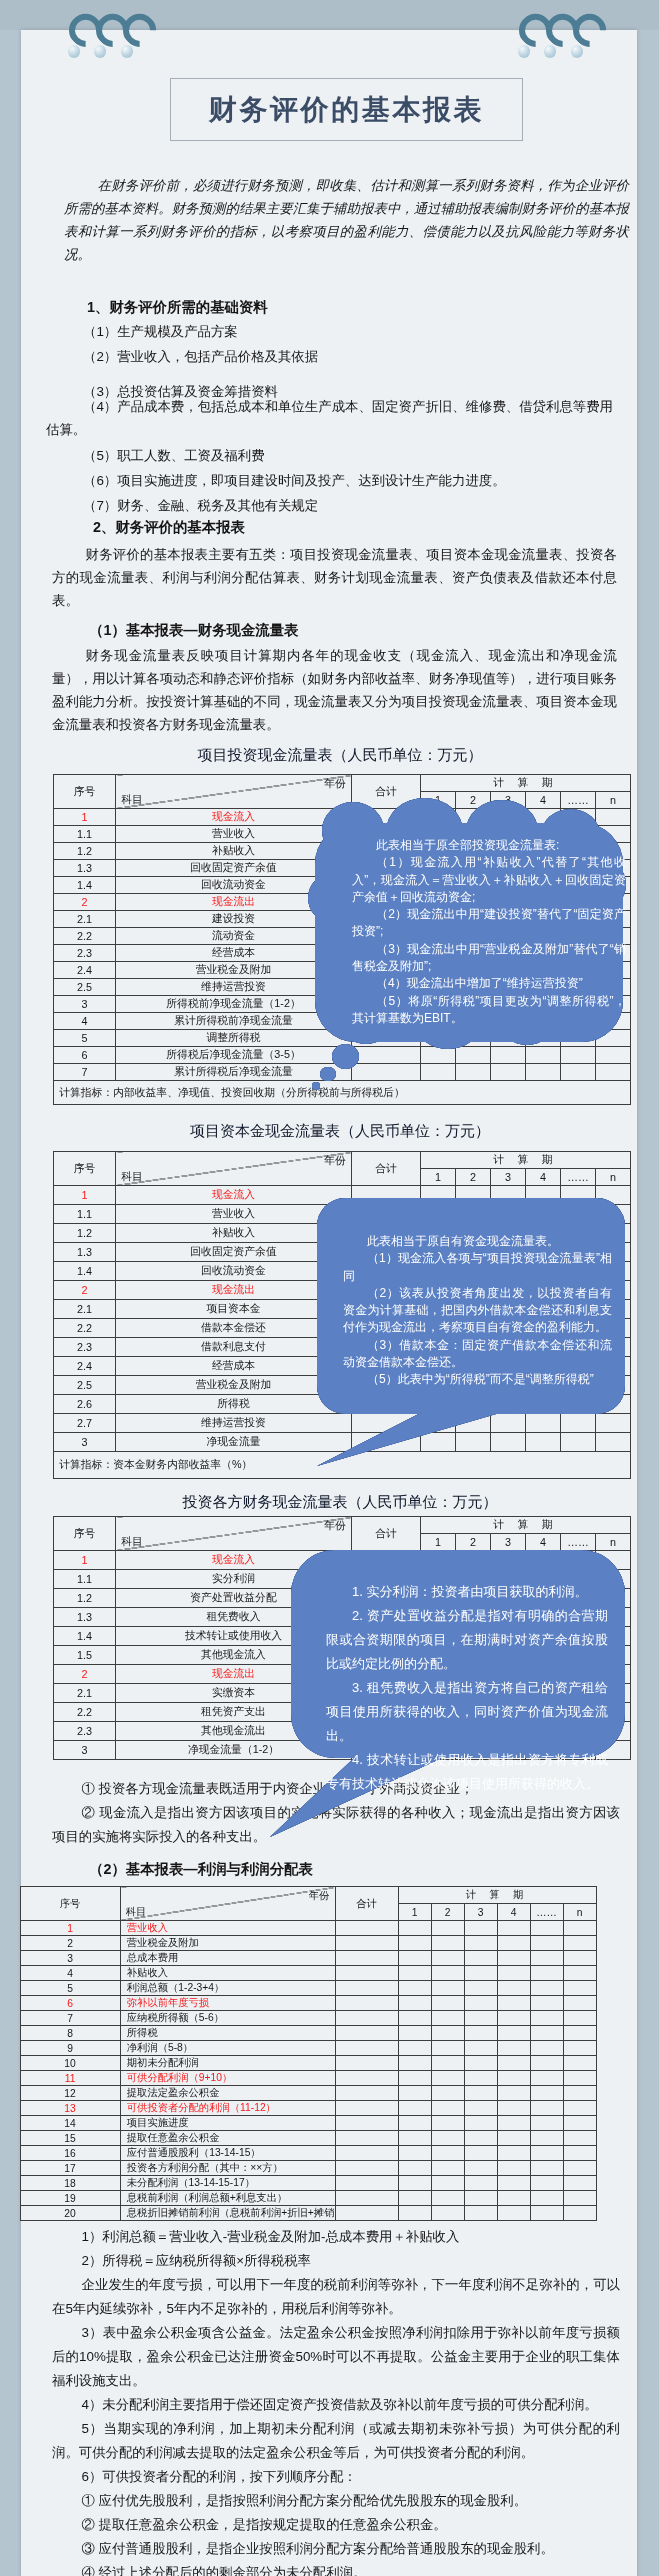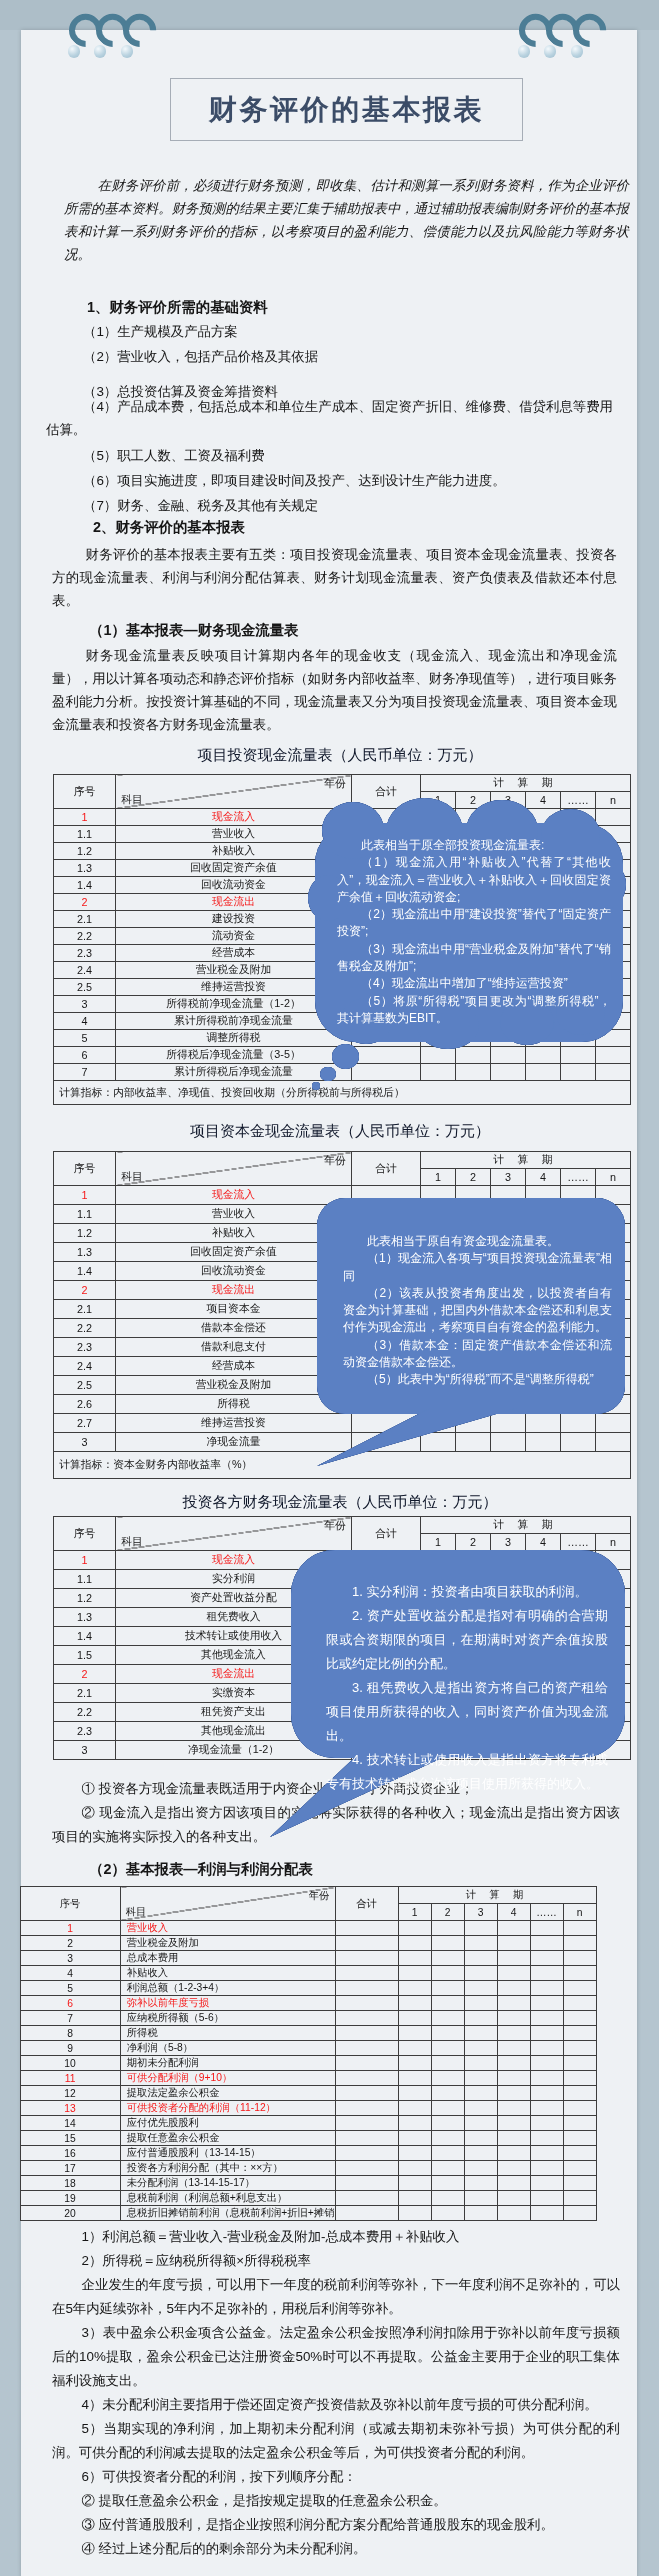--- a/index.html
+++ b/index.html
@@ -853,21 +853,21 @@
           <td></td>
           <td></td>
           <td></td>
           <td></td>
           <td></td>
           <td></td>
           <td></td>
         </tr>
         <tr>
           <td class="no">14</td>
-          <td class="subj left">应付优先股股利</td>
+          <td class="subj left">项目实施进度</td>
           <td></td>
           <td></td>
           <td></td>
           <td></td>
           <td></td>
           <td></td>
           <td></td>
         </tr>
         <tr>
           <td class="no">15</td>
@@ -938,20 +938,21 @@
       </tbody>
     </table>
   <div class="noteblk" style="top:2225px;">
       <p>1）利润总额＝营业收入-营业税金及附加-总成本费用＋补贴收入</p>
       <p>2）所得税＝应纳税所得额×所得税税率</p>
       <p>企业发生的年度亏损，可以用下一年度的税前利润等弥补，下一年度利润不足弥补的，可以在5年内延续弥补，5年内不足弥补的，用税后利润等弥补。</p>
       <p>3）表中盈余公积金项含公益金。法定盈余公积金按照净利润扣除用于弥补以前年度亏损额后的10%提取，盈余公积金已达注册资金50%时可以不再提取。公益金主要用于企业的职工集体福利设施支出。</p>
       <p>4）未分配利润主要指用于偿还固定资产投资借款及弥补以前年度亏损的可供分配利润。</p>
       <p>5）当期实现的净利润，加上期初未分配利润（或减去期初未弥补亏损）为可供分配的利润。可供分配的利润减去提取的法定盈余公积金等后，为可供投资者分配的利润。</p>
       <p>6）可供投资者分配的利润，按下列顺序分配：</p>
+      <p>① 应付优先股股利，是指按照利润分配方案分配给优先股股东的现金股利。</p>
       <p>② 提取任意盈余公积金，是指按规定提取的任意盈余公积金。</p>
       <p>③ 应付普通股股利，是指企业按照利润分配方案分配给普通股股东的现金股利。</p>
       <p>④ 经过上述分配后的的剩余部分为未分配利润。</p>
     </div>
 
   <div class="bubble" style="left:309px;top:798px;width:317px;height:296px;">
     <div class="shapes">
       <i class="sh" style="left:6.2px;top:25px;right:3.1px;bottom:52px;border-radius:41px;"></i>
       <i class="sh rnd" style="left:13px;top:4.1px;width:62px;height:57px;"></i>
       <i class="sh rnd" style="left:77px;top:0px;width:77px;height:67px;"></i>
@@ -960,21 +961,21 @@
       <i class="sh rnd" style="left:273px;top:62px;width:44px;height:49px;"></i>
       <i class="sh rnd" style="left:-1px;top:77px;width:41px;height:46px;"></i>
       <i class="sh rnd" style="left:31px;top:200px;width:52px;height:46px;"></i>
       <i class="sh rnd" style="left:108px;top:205px;width:62px;height:46px;"></i>
       <i class="sh rnd" style="left:191px;top:202px;width:54px;height:45px;"></i>
       <i class="sh rnd" style="left:247px;top:193px;width:49px;height:44px;"></i>
       <i class="sh rnd" style="left:23px;top:246px;width:27px;height:25px;"></i>
       <i class="sh rnd" style="left:11.3px;top:269px;width:15.5px;height:14.4px;"></i>
       <i class="sh rnd" style="left:3.1px;top:284px;width:8.2px;height:7.7px;"></i>
     </div>
-    <div class="btext" style="left:28px;top:39px;width:274px;font-size:12px;line-height:17.3px;">
+    <div class="btext" style="left:43px;top:39px;width:274px;font-size:12px;line-height:17.3px;">
         <p>此表相当于原全部投资现金流量表:</p>
         <p>（1）现金流入用“补贴收入”代替了“其他收入”，现金流入＝营业收入＋补贴收入＋回收固定资产余值＋回收流动资金;</p>
         <p>（2）现金流出中用“建设投资”替代了“固定资产投资”;</p>
         <p>（3）现金流出中用“营业税金及附加”替代了“销售税金及附加”;</p>
         <p>（4）现金流出中增加了“维持运营投资”</p>
         <p>（5）将原“所得税”项目更改为“调整所得税”，其计算基数为EBIT。</p>
       </div>
   </div>
 
   <div class="bubble" style="left:317px;top:1198px;width:309px;height:270px;">

